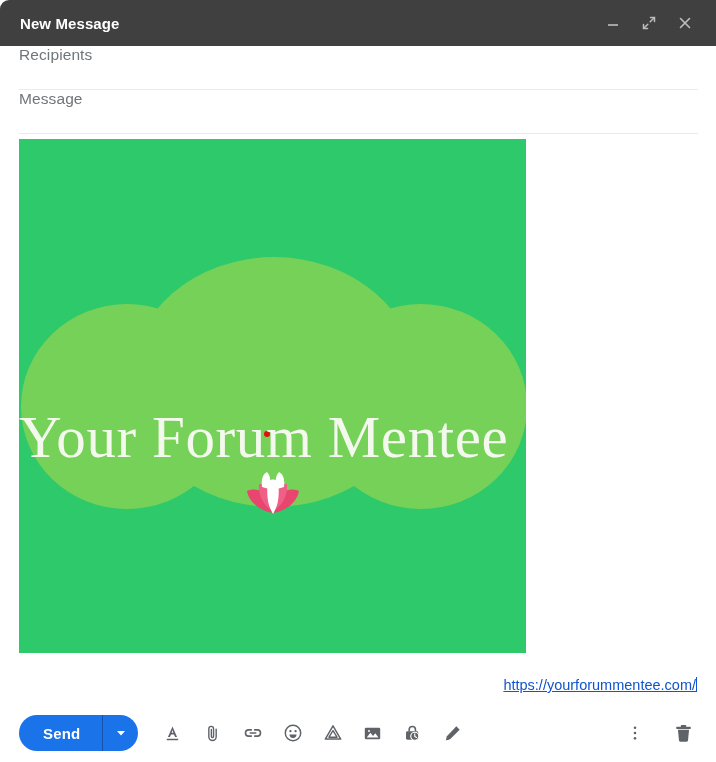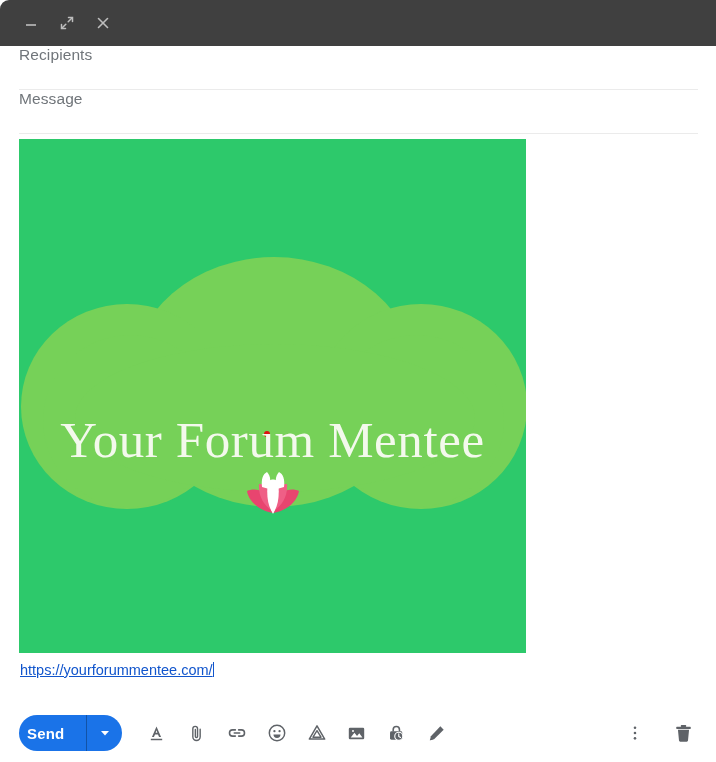--- a/index.html
+++ b/index.html
@@ -105,32 +105,33 @@
     left: 222px;
     top: 328px;
     width: 64px;
     height: 50px;
   }
 
   .banner-title {
     position: absolute;
     left: 0;
     right: 0;
-    top: 272px;
-    text-align: center;
+    top: 264px;
+    text-align: left;
     font-family: "Liberation Serif", serif;
-    font-size: 51px;
+    font-size: 59px;
     color: #f3f9ec;
     letter-spacing: .6px;
     white-space: nowrap;
   }
 
   .link-line {
-    padding: 9px 0 0 1px;
+    padding: 24px 0 0 1px;
     font-size: 14.5px;
+    text-align: right;
   }
   .mail-link {
     color: #1155cc;
     text-decoration: underline;
     cursor: pointer;
   }
   .caret {
     display: inline-block;
     width: 1px;
     height: 15px;
@@ -158,21 +159,21 @@
     background: #1a73e8;
     border-radius: 18px;
     height: 36px;
     cursor: pointer;
     overflow: hidden;
   }
   .send-label {
     color: #fff;
     font-size: 15px;
     font-weight: bold;
-    padding: 0 22px 0 8px;
+    padding: 0 22px 0 24px;
     letter-spacing: .2px;
   }
   .send-divider {
     width: 1px;
     height: 36px;
     background: rgba(0,0,0,.28);
   }
   .send-arrow {
     width: 35px;
     height: 36px;
@@ -201,20 +202,21 @@
   .right-icons {
     display: flex;
     align-items: center;
     gap: 16px;
   }
 </style>
 </head>
 <body>
 
 <div class="titlebar">
+  <div class="title-text">New Message</div>
   <div class="win-btns">
 
     <div class="win-btn">
       <svg width="16" height="16" viewBox="0 0 16 16">
         <rect x="3" y="9.2" width="10" height="1.6" fill="#bdbdbd"></rect>
       </svg>
     </div>
 
     <div class="win-btn">
       <svg width="16" height="16" viewBox="0 0 16 16">

